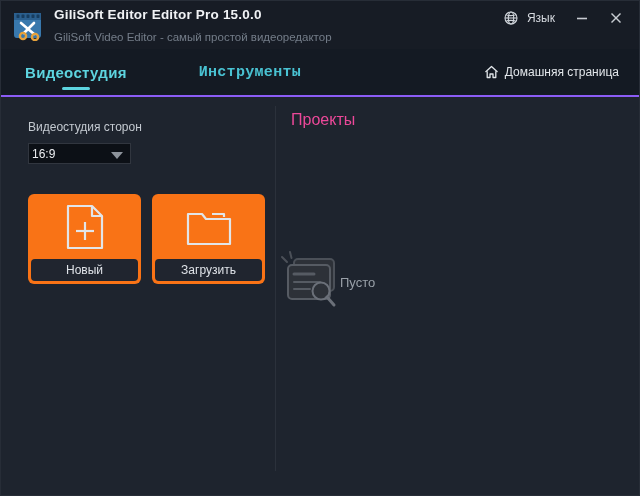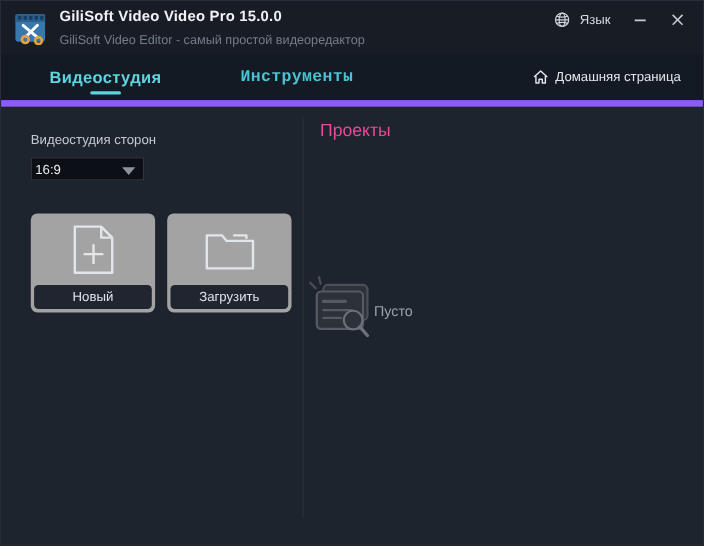--- a/index.html
+++ b/index.html
@@ -14,42 +14,42 @@
   .title-block { display:flex; flex-direction:column; justify-content:center; }
   .app-title { color:#f0f2f5; font-size:13.5px; font-weight:bold; line-height:16px; letter-spacing:.2px; }
   .app-subtitle { color:#747d89; font-size:11.5px; line-height:14px; margin-top:7px; }
 
   .win-controls { position:absolute; top:7px; right:10px; display:flex; align-items:center; gap:8px; }
   .lang-btn { display:flex; align-items:center; gap:9px; color:#d4d8de; font-size:12px; padding:2px 6px; cursor:pointer; }
   .ctrl-btn { width:26px; height:20px; display:flex; align-items:center; justify-content:center; cursor:pointer; }
   .ctrl-btn svg { display:block; }
 
   
-  .tabbar { height:48px; background:#141a23; border-bottom:6px solid #8b5cf6; display:flex; padding-left:44px; flex:0 0 auto; }
+  .tabbar { height:48px; background:#141a23; border-bottom:2px solid #8b5cf6; display:flex; padding-left:24px; flex:0 0 auto; }
   .tab { position:relative; font-size:15px; font-weight:bold; letter-spacing:.3px; height:100%; display:flex; align-items:center; cursor:pointer; }
   .tab + .tab { margin-left:72px;font-family:Liberation Mono, monospace; }
   .tab.active { color:#5dd4df; }
   .tab.inactive { color:#49c2d2; }
   .tab .underline { position:absolute; bottom:5px; left:50%; transform:translateX(-50%); width:28px; height:3px; border-radius:2px; background:#5dd4df; }
   .home-btn { margin-left:auto; margin-right:14px; display:flex; align-items:center; gap:6px; color:#e2e6ea; font-size:12px; cursor:pointer; padding:4px 6px; }
 
   
   .content { flex:1; display:flex; }
   .left-panel { width:274px; padding:23px 0 0 27px; }
   .v-divider { width:1px; background:#2b313b; margin-top:9px; height:365px; }
   .right-panel { flex:1; position:relative; padding:14px 0 0 15px; }
 
   .section-label { color:#c3c9d0; font-size:12px; }
 
   .dropdown { margin-top:9px; width:103px; height:21px; background:#0c1016; border:1px solid #31363f; display:flex; align-items:center; padding:0 3px; cursor:pointer; position:relative; }
   .dropdown .value { color:#eceef1; font-size:12px; }
   .dropdown .arrow { position:absolute; right:7px; top:8px; width:0; height:0; border-left:6px solid transparent; border-right:6px solid transparent; border-top:7px solid #8d939b; }
 
   .cards { margin-top:30px; display:flex; gap:11px; }
-  .card { width:113px; height:90px; background:#a3a3a3; border-radius:6px; display:flex; flex-direction:column; cursor:pointer; }
+  .card { width:113px; height:90px; background:#f97316; border-radius:6px; display:flex; flex-direction:column; cursor:pointer; }
   .card .icon-zone { flex:1; display:flex; align-items:center; justify-content:center; }
   .card .strip { margin:0 3px 3px 3px; height:22px; background:#20252f; border-radius:4px; color:#dfe3e8; font-size:12px; display:flex; align-items:center; justify-content:center; }
 
   .projects-header { color:#ec4899; font-size:16px; }
   .empty-state { position:absolute; top:150px; left:0; right:0; display:flex; flex-direction:row; align-items:center; }
   .empty-text { margin-top:6px; color:#99a0a8; font-size:13px; }
 </style>
 </head>
 <body>
 
@@ -67,21 +67,21 @@
         <rect x="23.5" y="4.5" width="3" height="3.4" rx="0.6"></rect>
       </g>
       <g stroke="#ffffff" stroke-width="2.6" stroke-linecap="round">
         <line x1="8" y1="13" x2="21" y2="24"></line>
         <line x1="21" y1="13" x2="11" y2="23"></line>
       </g>
       <circle cx="10" cy="26" r="3.1" fill="none" stroke="#e6a23c" stroke-width="2.4"></circle>
       <circle cx="22" cy="27" r="3.1" fill="none" stroke="#e6a23c" stroke-width="2.4"></circle>
     </svg>
     <div class="title-block">
-      <div class="app-title">GiliSoft Video Video Pro 15.0.0</div>
+      <div class="app-title">GiliSoft Editor Editor Pro 15.0.0</div>
       <div class="app-subtitle">GiliSoft Video Editor - самый простой видеоредактор</div>
     </div>
 
     <div class="win-controls">
       <div class="lang-btn">
         <svg width="14" height="14" viewBox="0 0 14 14" fill="none" stroke="#cfd4da" stroke-width="1.1">
           <circle cx="7" cy="7" r="6"></circle>
           <ellipse cx="7" cy="7" rx="2.7" ry="6"></ellipse>
           <line x1="1" y1="7" x2="13" y2="7"></line>
           <path d="M2 3.6 C4 5, 10 5, 12 3.6 M2 10.4 C4 9, 10 9, 12 10.4"></path>

